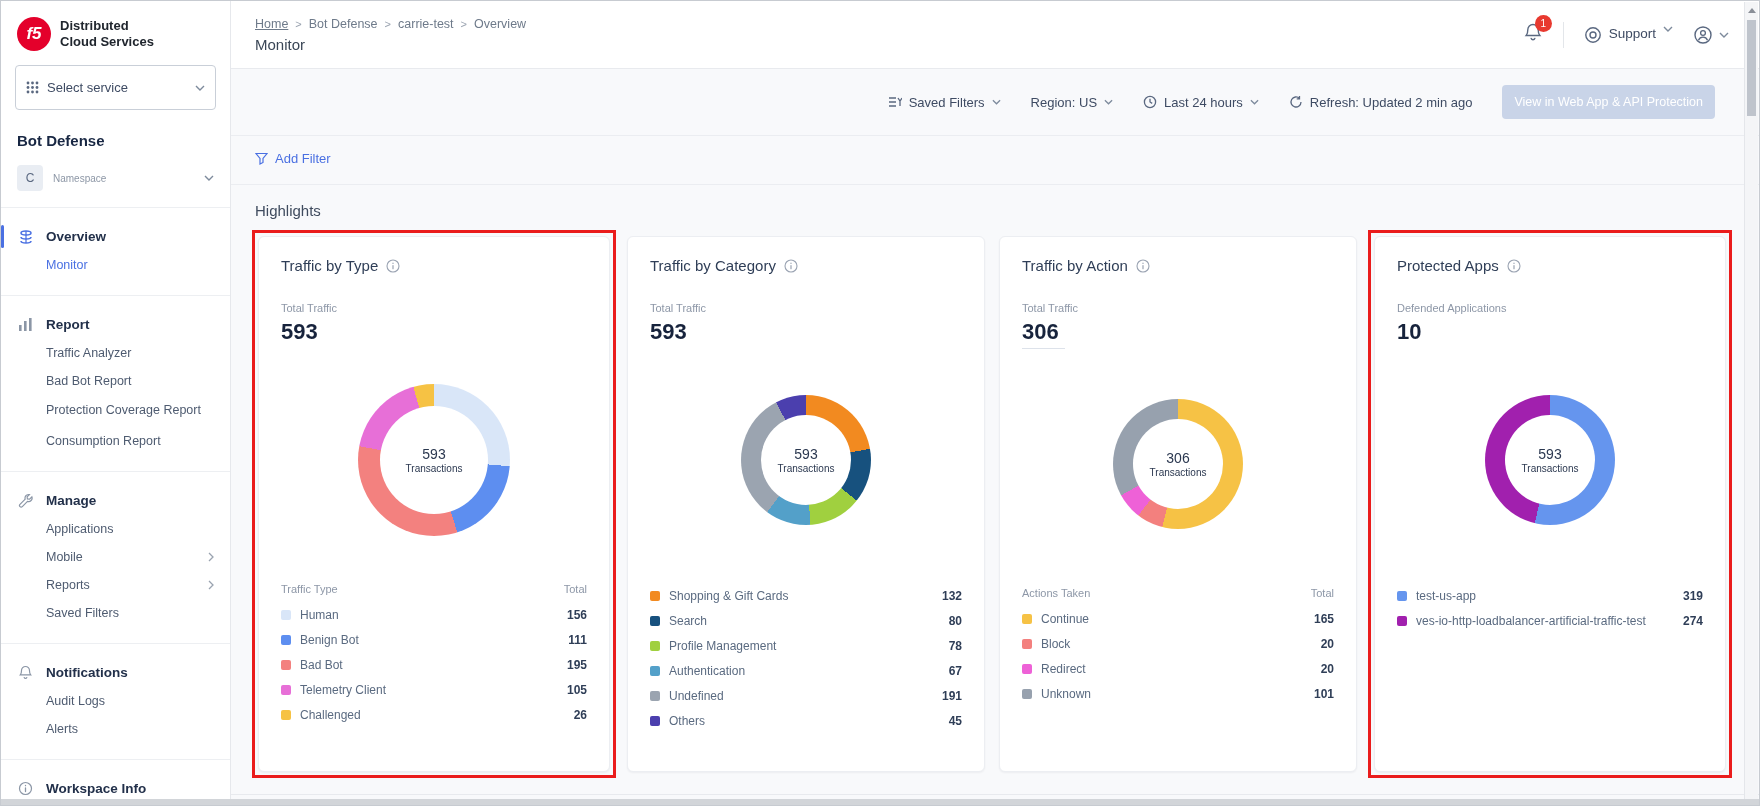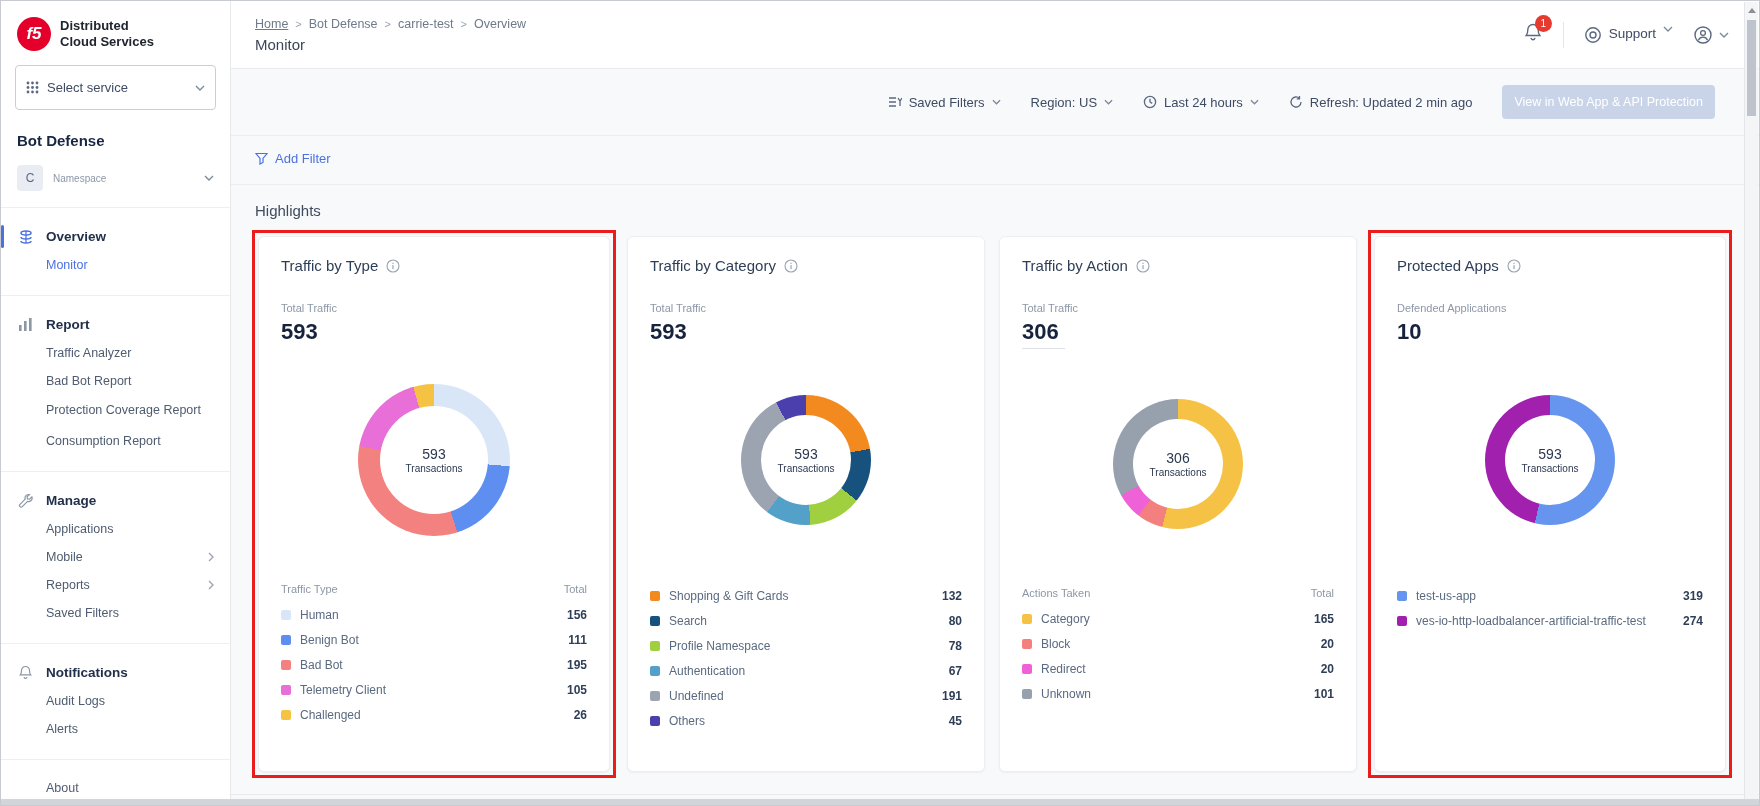--- a/index.html
+++ b/index.html
@@ -246,20 +246,29 @@
           <span class="grow">Audit Logs</span>
         </div>
       <div class="nav-item">
           <span class="grow">Alerts</span>
         </div>
     </div>
 
     <hr class="side-sep">
 
     <div class="nav-group">
+      <div class="nav-head">
+        <span class="nav-ic">
+          <svg width="15" height="15" viewBox="0 0 15 15">
+              <circle cx="7.5" cy="7.5" r="6" fill="none" stroke="#8b96a6" stroke-width="1.2"></circle>
+              <path d="M7.5 7v3.5M7.5 4.5v.2" stroke="#8b96a6" stroke-width="1.3" stroke-linecap="round"></path>
+            </svg>
+        </span>
+        <span>Workspace Info</span>
+      </div>
       <div class="nav-item">
           <span class="grow">About</span>
         </div>
     </div>
   </aside>
 
   <div class="main">
 
     <header class="topbar">
       <div>
@@ -437,21 +446,21 @@
                 <span class="lname">Shopping &amp; Gift Cards</span>
                 <span class="lval">132</span>
               </div>
             <div class="lrow">
                 <span class="sw" style="background: rgb(23, 81, 126);"></span>
                 <span class="lname">Search</span>
                 <span class="lval">80</span>
               </div>
             <div class="lrow">
                 <span class="sw" style="background: rgb(160, 208, 63);"></span>
-                <span class="lname">Profile Namespace</span>
+                <span class="lname">Profile Management</span>
                 <span class="lval">78</span>
               </div>
             <div class="lrow">
                 <span class="sw" style="background: rgb(83, 160, 201);"></span>
                 <span class="lname">Authentication</span>
                 <span class="lval">67</span>
               </div>
             <div class="lrow">
                 <span class="sw" style="background: rgb(155, 164, 176);"></span>
                 <span class="lname">Undefined</span>
@@ -487,21 +496,21 @@
               </div>
             </div>
           </div>
           <div class="legend">
             <div class="legend-head">
               <span>Actions Taken</span>
               <span>Total</span>
             </div>
             <div class="lrow">
                 <span class="sw" style="background: rgb(246, 194, 69);"></span>
-                <span class="lname">Category</span>
+                <span class="lname">Continue</span>
                 <span class="lval">165</span>
               </div>
             <div class="lrow">
                 <span class="sw" style="background: rgb(243, 128, 126);"></span>
                 <span class="lname">Block</span>
                 <span class="lval">20</span>
               </div>
             <div class="lrow">
                 <span class="sw" style="background: rgb(238, 97, 215);"></span>
                 <span class="lname">Redirect</span>

